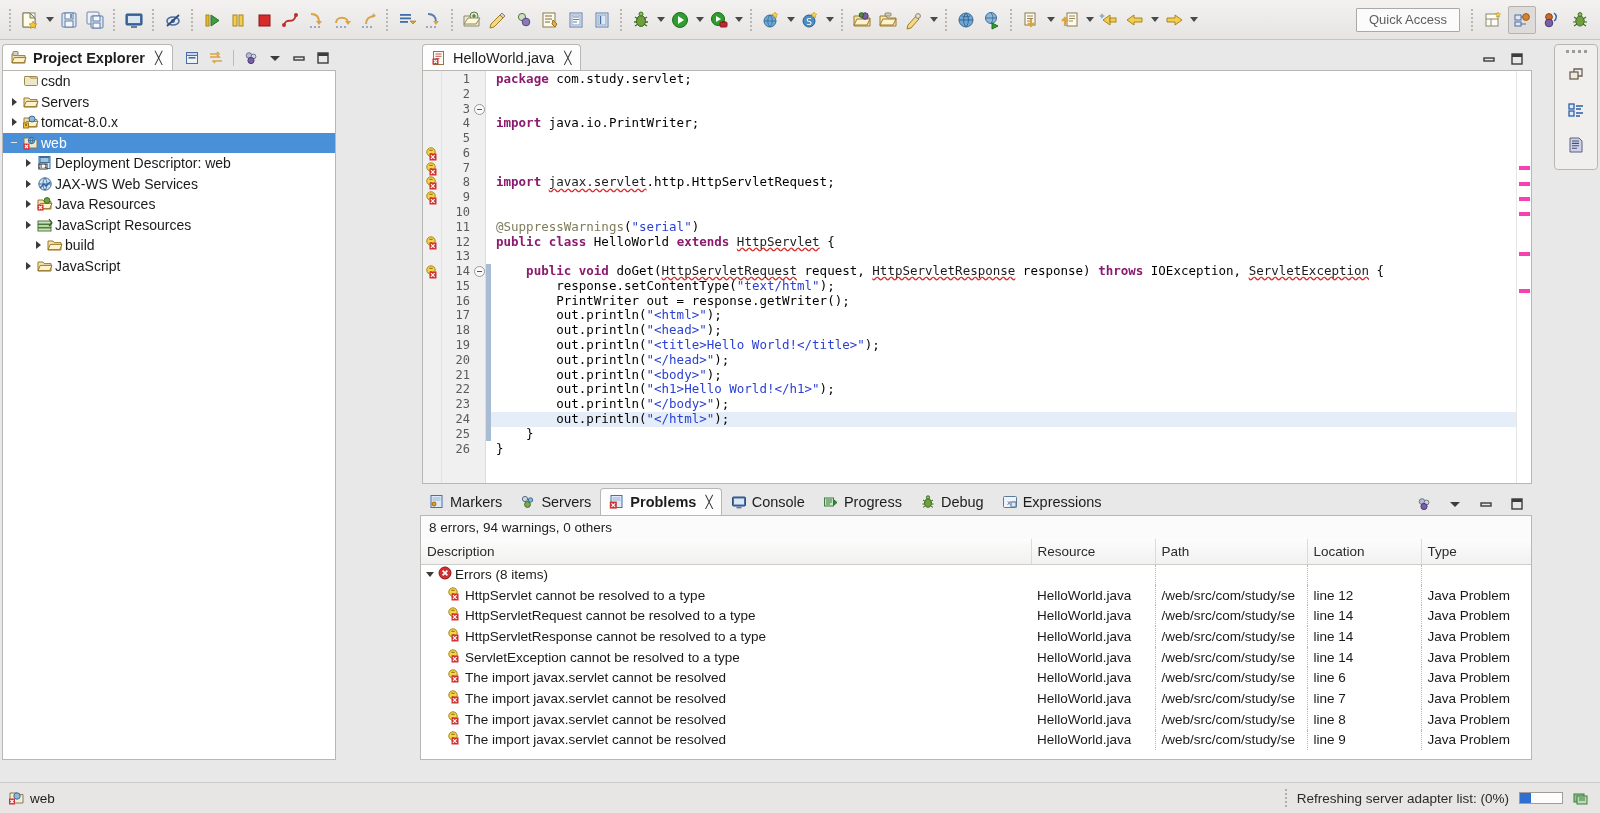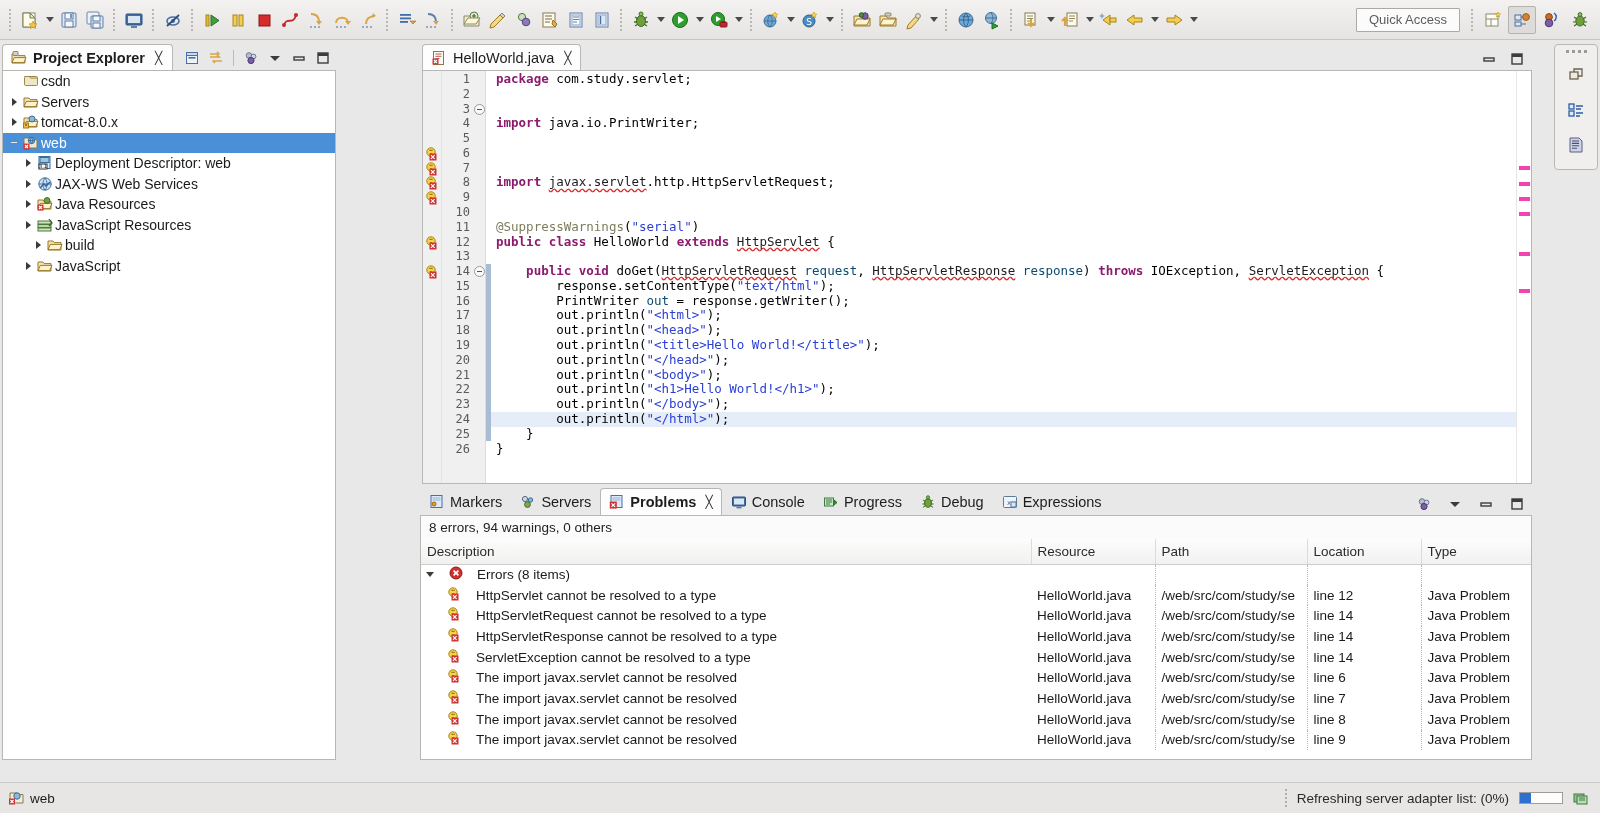--- a/index.html
+++ b/index.html
@@ -114,21 +114,21 @@
     font-size: 12.5px; white-space: pre;
   }
   .numline { color: #5a5a5a; font-size: 12px; }
   .code-col .codeline { padding-left: 5px; }
   .codeline.cur { background: #e4edf8; }
   .k { color: #8c1a6e; font-weight: bold; }        
   .s { color: #2a3fd4; }                            
   .a { color: #7d7d5c; }                            
   .p { color: #000000; }                            
   .u { text-decoration: underline wavy #d82a2a; text-decoration-skip-ink: none; }
-  .param { color: #0c4a6e; }
+  .param { color: #000000; }
   .errmark { position: absolute; left: 2px; width: 15px; height: 15px; }
   .foldminus { position: absolute; left: 1px; width: 11px; height: 11px;
                border: 1px solid #9a9a9a; border-radius: 50%; background:#fafafa; }
   .foldminus::after { content:""; position:absolute; left:2px; top:4px; width:5px; height:1px; background:#555; }
   .chg { position: absolute; left: 0; width: 5px; background: #a8bcd4; }
   .ovrm { position: absolute; left: 2px; width: 11px; height: 4px; background: #f442b0; }
 
   
   .bottom-panel { position: absolute; left: 420px; top: 488px; width: 1112px; height: 272px; }
   .bp-tabrow { position: relative; height: 27px; display: flex; align-items: flex-end; }
@@ -153,21 +153,21 @@
     height: 25px; padding: 0 6px; color: #2b2b2b;
     background: linear-gradient(to bottom,#fcfcfc,#f2f1f0);
     border-right: 1px solid #dddbd9; border-bottom: 1px solid #cfcdcb;
   }
   .ptable td {
     height: 20.7px; font-size: 13.5px; padding: 0 6px; color: #1a1a1a;
     white-space: nowrap; overflow: hidden;
     border-right: 1px dotted #b9b7b4;
   }
   .ptable td.desc { border-right: none; padding-left: 4px; }
-  .desc-inner { display: flex; align-items: center; gap: 14px; }
+  .desc-inner { display: flex; align-items: center; gap: 3px; }
 
   
   .right-bar {
     position: absolute; right: 2px; top: 44px; width: 44px; height: 126px;
     background: #f1efee; border: 1px solid #b9b7b4; border-radius: 4px;
     display: flex; flex-direction: column; align-items: center; padding-top: 4px; gap: 7px;
   }
   .rb-grip { width: 22px; height: 5px; display: flex; gap: 3px; align-items: center; justify-content: center; }
   .rb-grip i { width: 3px; height: 3px; background: #9a9a9a; display: block; }
   .rb-btn { width: 30px; height: 28px; display:flex; align-items:center; justify-content:center; }

